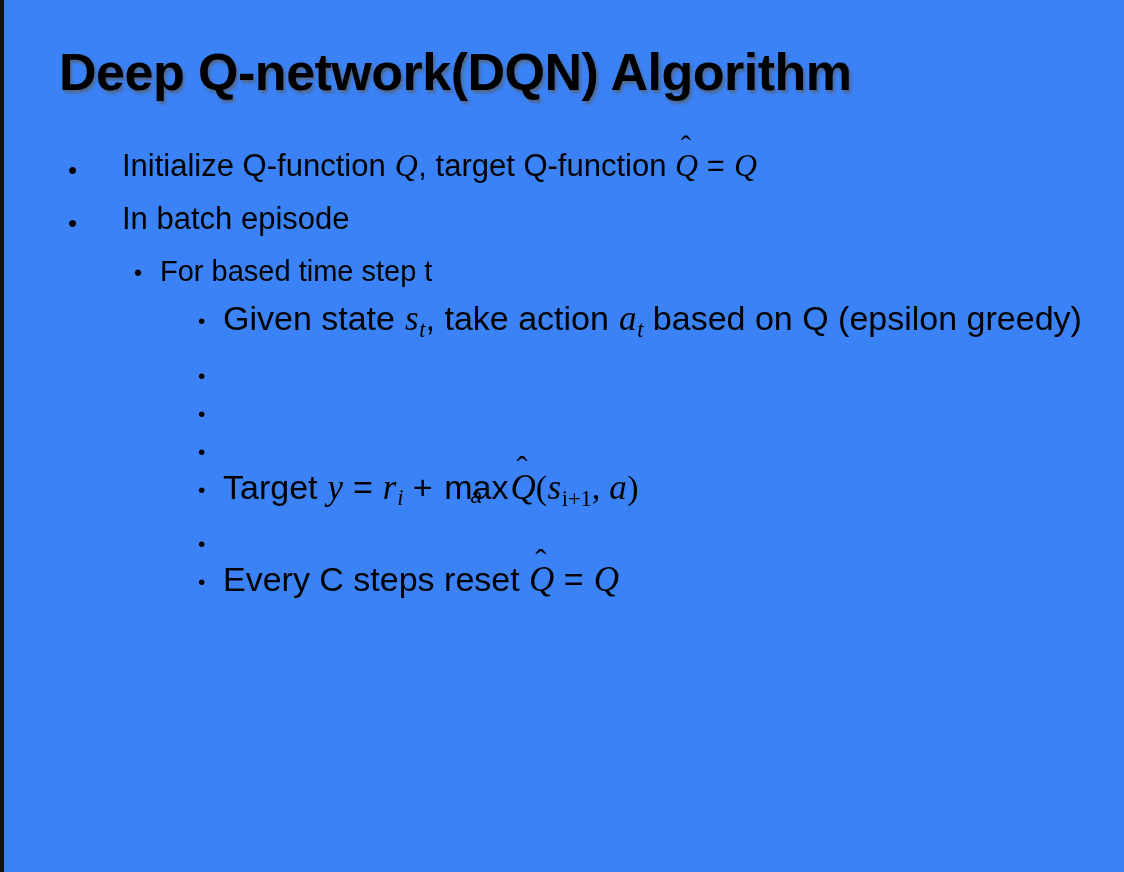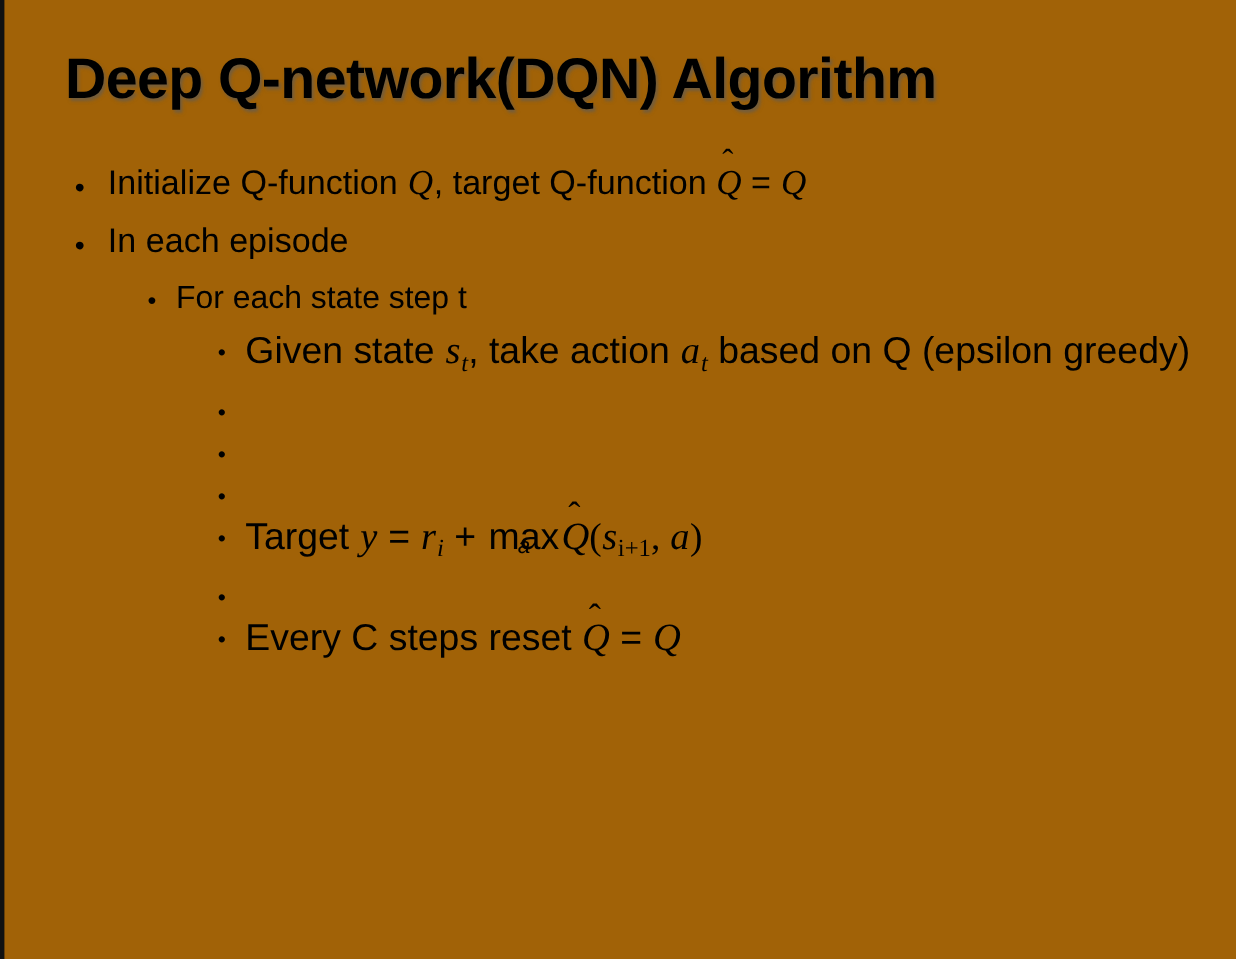--- a/index.html
+++ b/index.html
@@ -12,21 +12,21 @@
     height: 872px;
     overflow: hidden;
     font-family: "Liberation Sans", sans-serif;
     color: #000000;
   }
 
   .slide {
     position: relative;
     width: 1124px;
     height: 872px;
-    background: #a16207;
+    background: #3b82f6;
     box-sizing: border-box;
     border-left: 4px solid #111111;
     padding-left: 18px;
   }
 
   
   .slide-title {
     position: absolute;
     left: 55px;
     top: 44px;
@@ -66,20 +66,21 @@
   .lvl1 { padding-left: 64px; margin-bottom: 13px; }
   .lvl1 .bullet-dot {
     width: 30px;
     font-size: 26px;
     padding-top: 11px;
   }
   .lvl1 .bullet-text {
     font-size: 31px;
     line-height: 40px;
     max-width: 960px;
+    margin-left: 24px;
   }
 
   
   .lvl2 { padding-left: 130px; margin-bottom: 10px; }
   .lvl2 .bullet-dot {
     width: 26px;
     font-size: 23px;
     padding-top: 10px;
   }
   .lvl2 .bullet-text {
@@ -168,25 +169,25 @@
 
   <div class="slide-title">Deep Q-network(DQN) Algorithm</div>
 
   <div class="body-list">
       <div class="bullet-row lvl1">
         <span class="bullet-dot">•</span>
         <span class="bullet-text">Initialize Q-function <span class="mi">Q</span>, target Q-function <span class="mhat">Q</span> = <span class="mi">Q</span></span>
       </div>
       <div class="bullet-row lvl1">
         <span class="bullet-dot">•</span>
-        <span class="bullet-text">In each episode</span>
+        <span class="bullet-text">In batch episode</span>
       </div>
       <div class="bullet-row lvl2">
         <span class="bullet-dot">•</span>
-        <span class="bullet-text">For each state step t</span>
+        <span class="bullet-text">For based time step t</span>
       </div>
       <div class="bullet-row lvl3">
         <span class="bullet-dot">•</span>
         <span class="bullet-text">Given state <span class="mi">s</span><span class="msub">t</span>, take action <span class="mi">a</span><span class="msub">t</span> based on Q (epsilon greedy)</span>
       </div>
       <div class="bullet-row lvl3">
         <span class="bullet-dot">•</span>
       </div>
       <div class="bullet-row lvl3">
         <span class="bullet-dot">•</span>

